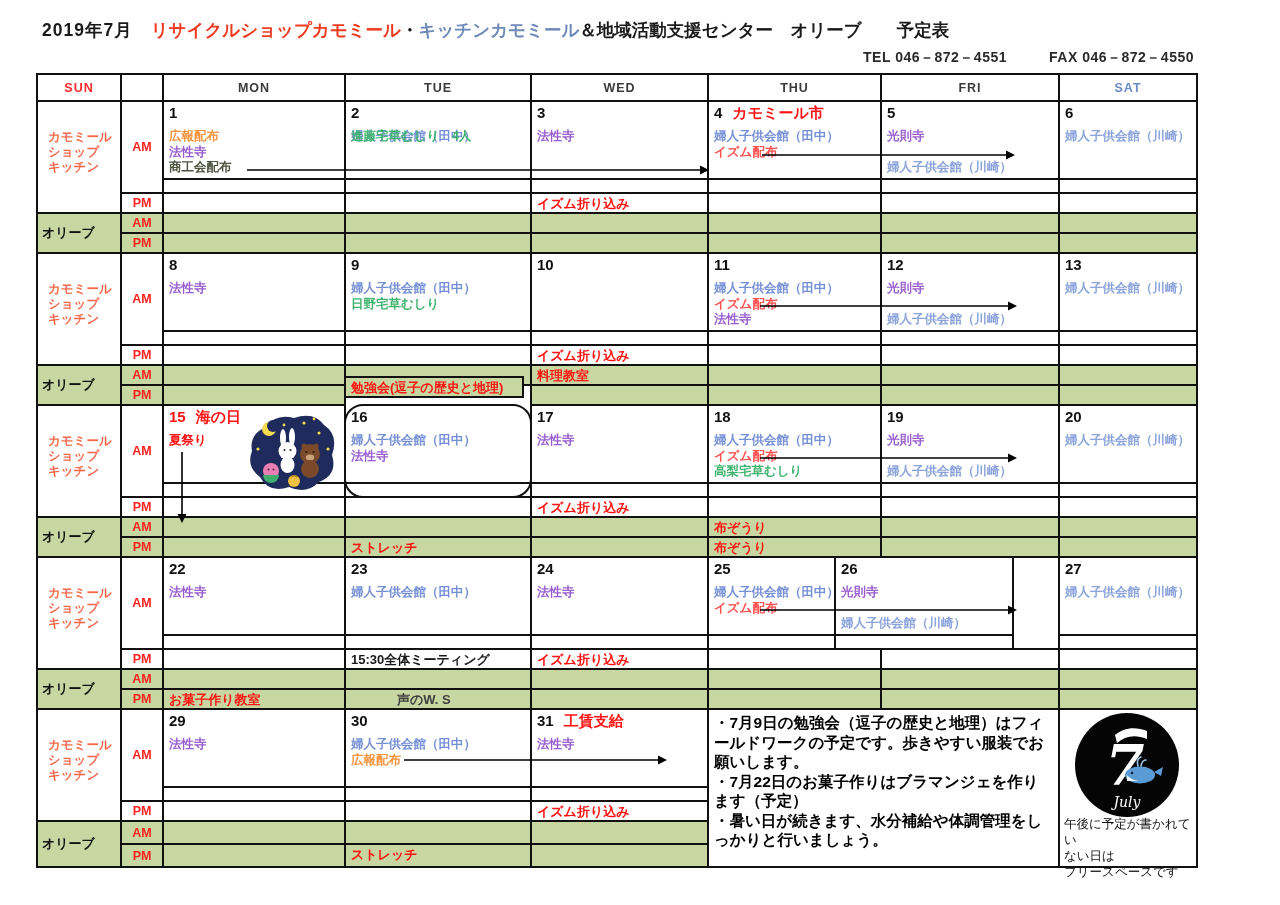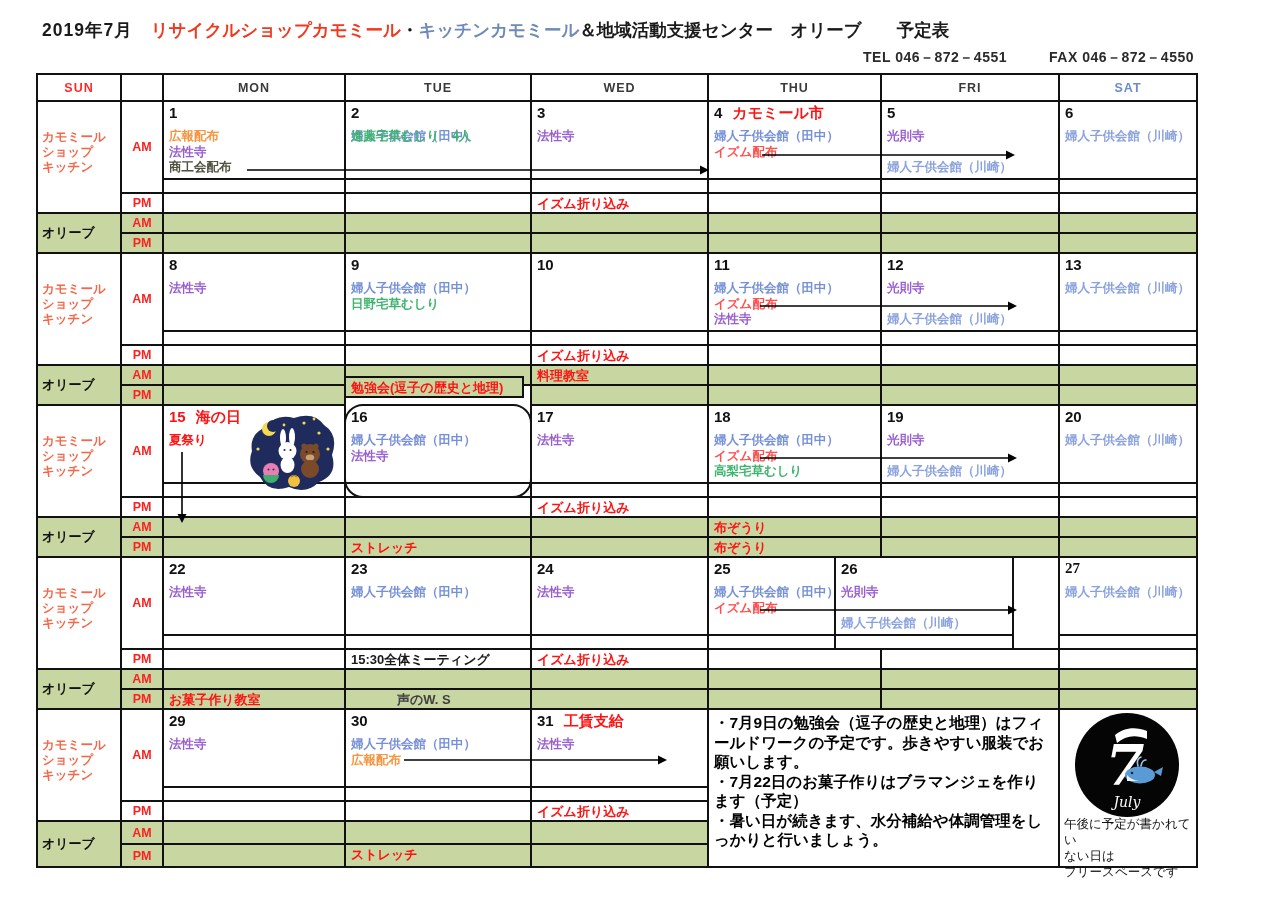--- a/index.html
+++ b/index.html
@@ -7,21 +7,21 @@
         font-family:"Liberation Sans","DejaVu Sans",sans-serif;}
   .title{position:absolute;left:42px;top:18px;font-size:17.5px;font-weight:bold;color:#1a1a1a;white-space:nowrap;}
   .title .ym{margin-right:18px;letter-spacing:1px;}
   .title .t-red{color:#f03a20;}
   .title .t-blue{color:#6e8ab8;}
   .contact{position:absolute;top:49px;right:86px;font-size:14px;color:#2a2a2a;font-weight:bold;white-space:nowrap;letter-spacing:.5px;}
   .contact .gap2{display:inline-block;width:42px;}
   .cell{position:absolute;box-sizing:border-box;border:2px solid #111;background:#fff;overflow:visible;}
   .cell.olive{background:#c8d7a2;}
   .hdr{display:flex;align-items:center;justify-content:center;font-size:12.5px;font-weight:bold;letter-spacing:1px;}
-  .kamo{font-size:12.5px;font-weight:bold;color:#f4684a;line-height:15px;padding:28px 0 0 4px;}
+  .kamo{font-size:12.5px;font-weight:bold;color:#f4684a;line-height:15px;padding:28px 0 0 4px;margin-left:6px;}
   .olab{font-size:13px;font-weight:bold;color:#111;display:flex;align-items:center;padding-left:4px;}
   .ampm{display:flex;align-items:center;justify-content:center;font-size:12.5px;font-weight:bold;color:#ff1f1f;}
   .daynum{position:absolute;left:5px;top:2px;font-size:15px;font-weight:600;color:#111;white-space:nowrap;}
   .daynote{font-size:15px;font-weight:bold;color:#ff1212;margin-left:10px;}
   .ev{position:absolute;left:5px;font-size:12.5px;font-weight:bold;line-height:15px;white-space:nowrap;}
   .rowev{position:absolute;left:5px;top:1px;font-size:13px;font-weight:bold;white-space:nowrap;}
   .sub{position:absolute;left:0;right:0;top:76px;border-top:2px solid #111;}
   .slash{background-image:linear-gradient(to bottom right,transparent 48.8%,#222 48.8%,#222 51.6%,transparent 51.6%);}
   .notes{padding:3px 5px;font-size:15.5px;line-height:19.5px;font-weight:bold;color:#000;}
   .freenote{position:absolute;left:4px;top:106px;font-size:12.5px;line-height:16px;color:#111;font-weight:500;white-space:pre-line;}
@@ -381,21 +381,21 @@
         <div class="sub"></div>
         <span class="daynum" style="color: rgb(17, 17, 17);">26</span>
         <span class="ev" style="color: rgb(154, 95, 208); top: 27px;">光則寺</span>
         <span class="ev" style="color: rgb(139, 163, 220); top: 58px;">婦人子供会館（川崎）</span>
       </div>
       <div class="cell" style="left: 880px; top: 648px; width: 180px; height: 22px;"></div>
       <div class="cell olive" style="left: 880px; top: 668px; width: 180px; height: 22px;"></div>
       <div class="cell olive" style="left: 880px; top: 688px; width: 180px; height: 22px;"></div>
       <div class="cell" style="left: 1058px; top: 556px; width: 140px; height: 94px;">
         <div class="sub"></div>
-        <span class="daynum" style="color: rgb(17, 17, 17); font-family: Liberation Serif, serif;">27</span>
+        <span class="daynum" style="color: rgb(17, 17, 17);">27</span>
         <span class="ev" style="color: rgb(139, 163, 220); top: 27px;">婦人子供会館（川崎）</span>
       </div>
       <div class="cell" style="left: 1058px; top: 648px; width: 140px; height: 22px;"></div>
       <div class="cell olive slash" style="left: 1058px; top: 668px; width: 140px; height: 22px;"></div>
       <div class="cell olive slash" style="left: 1058px; top: 688px; width: 140px; height: 22px;"></div>
       <div class="cell" style="left: 36px; top: 708px; width: 86px; height: 114px;">
         <div class="kamo">カモミール<br>ショップ<br>キッチン</div>
       </div>
       <div class="cell olive olab" style="left: 36px; top: 820px; width: 86px; height: 48px;">
         <span class="">オリーブ</span>

